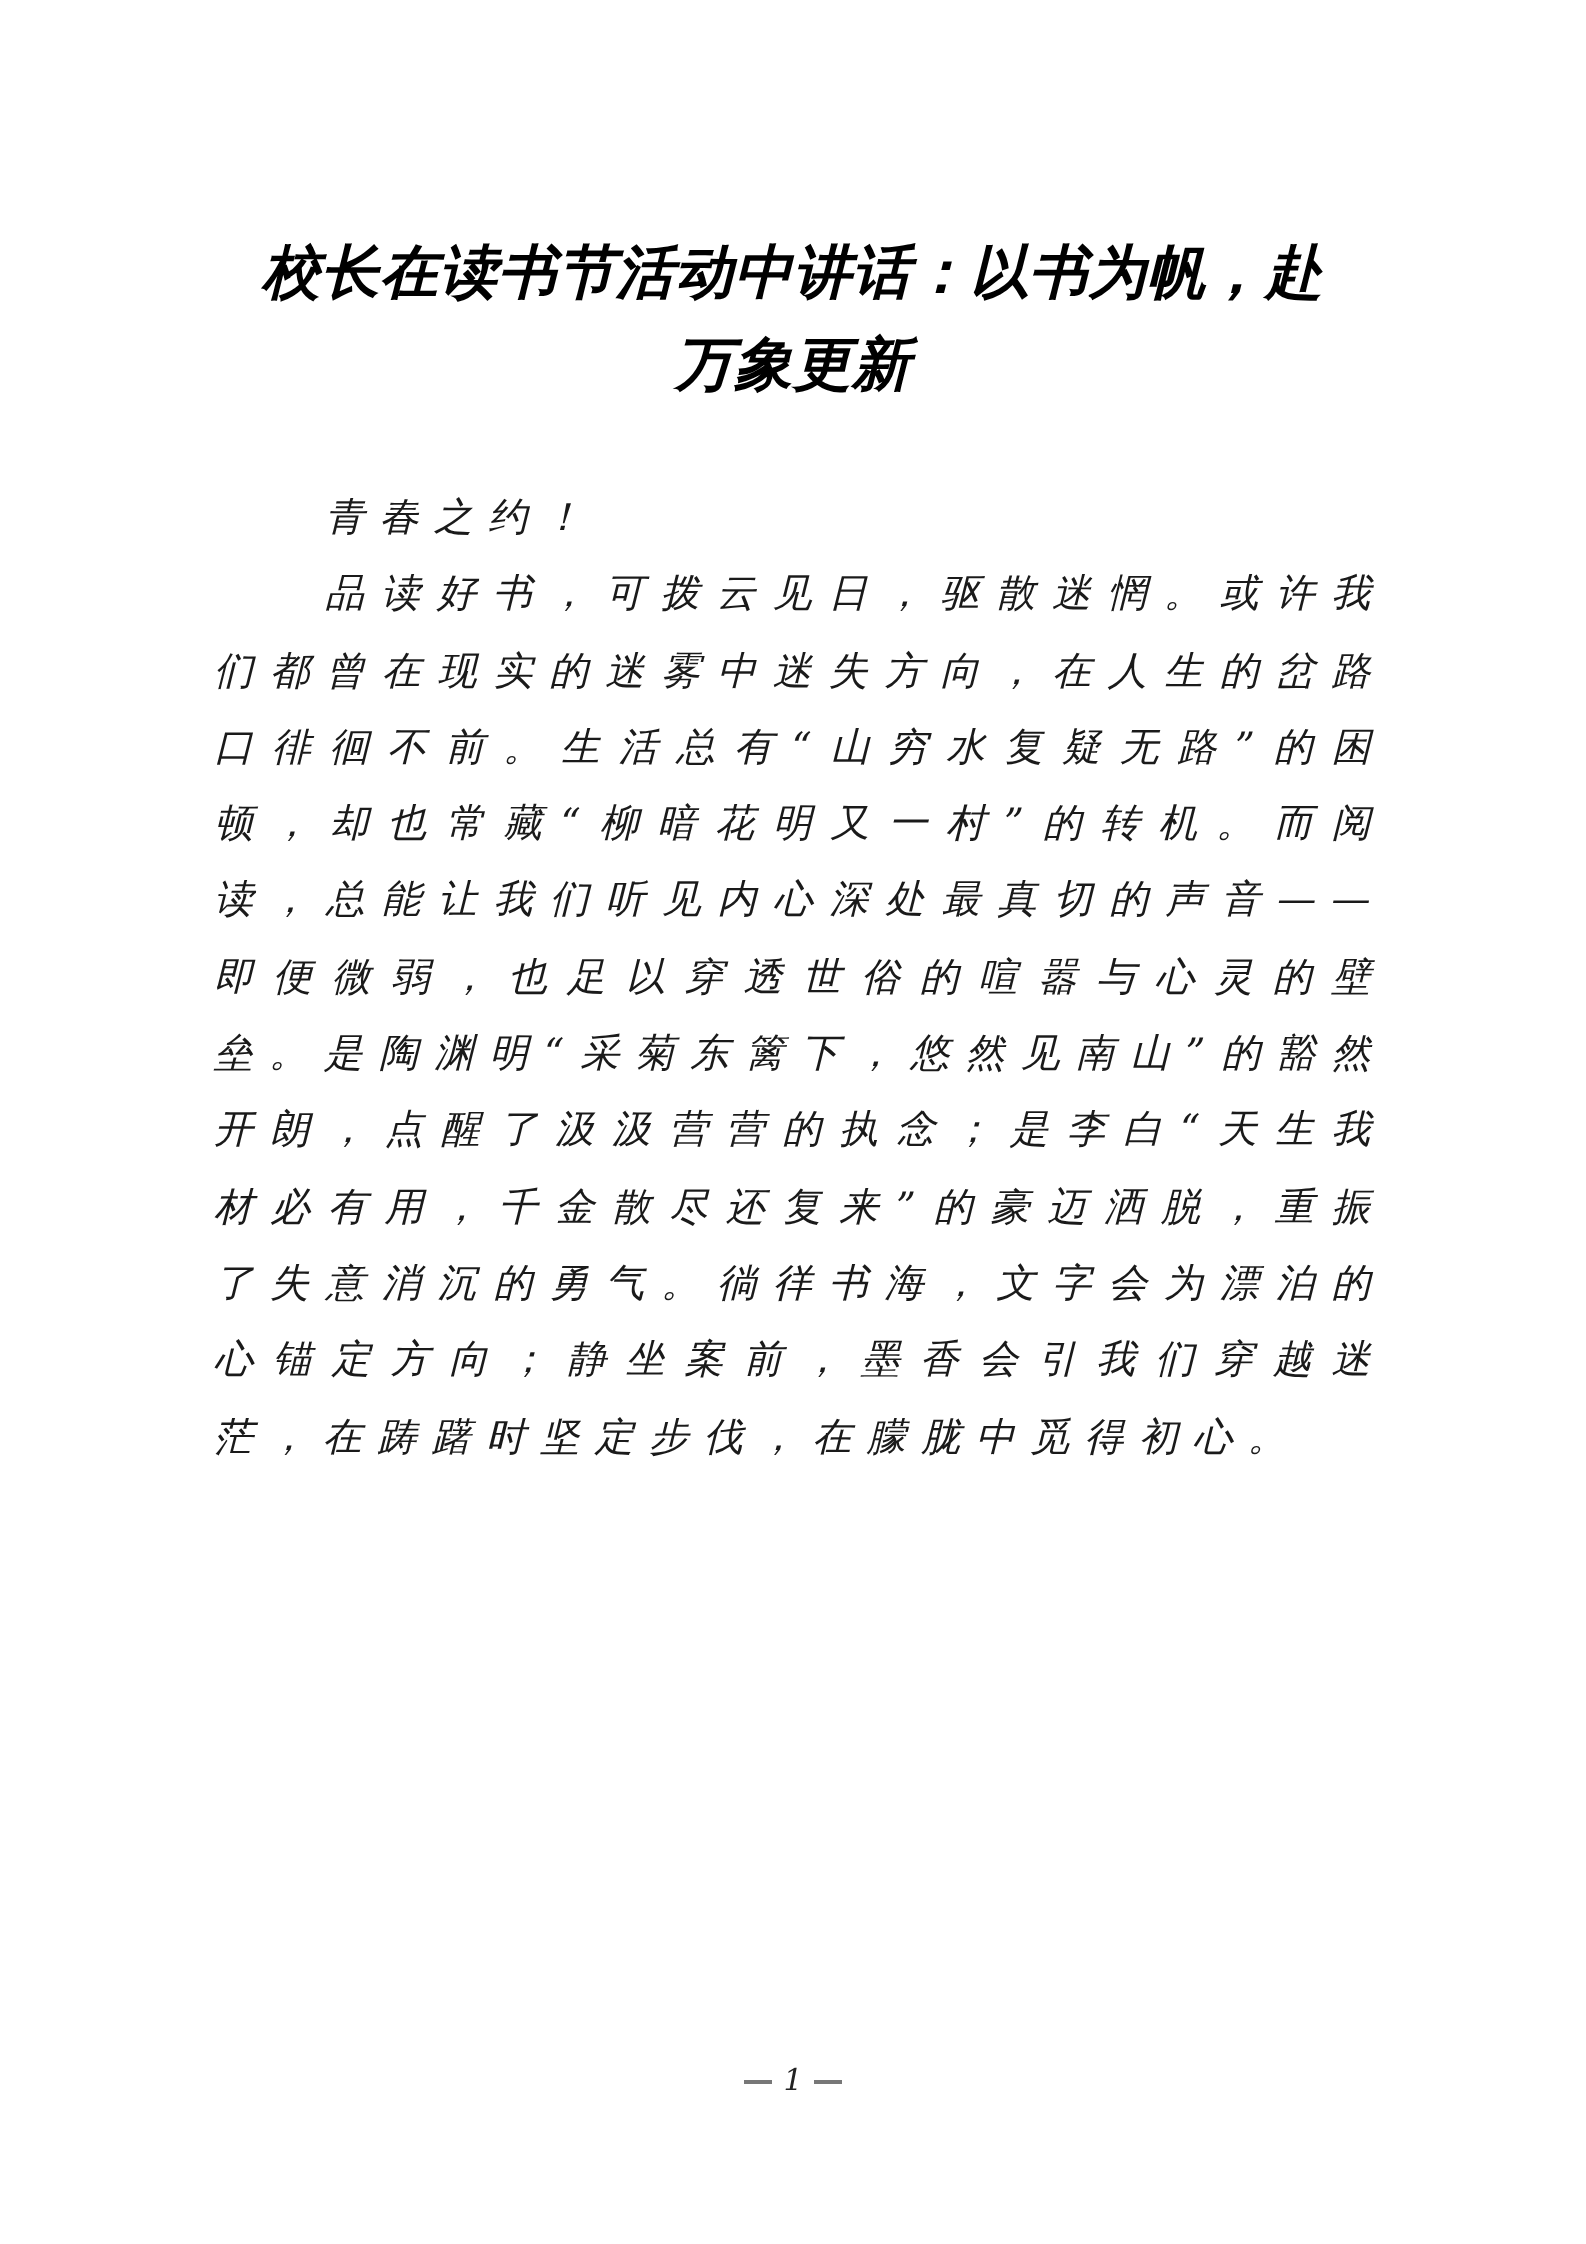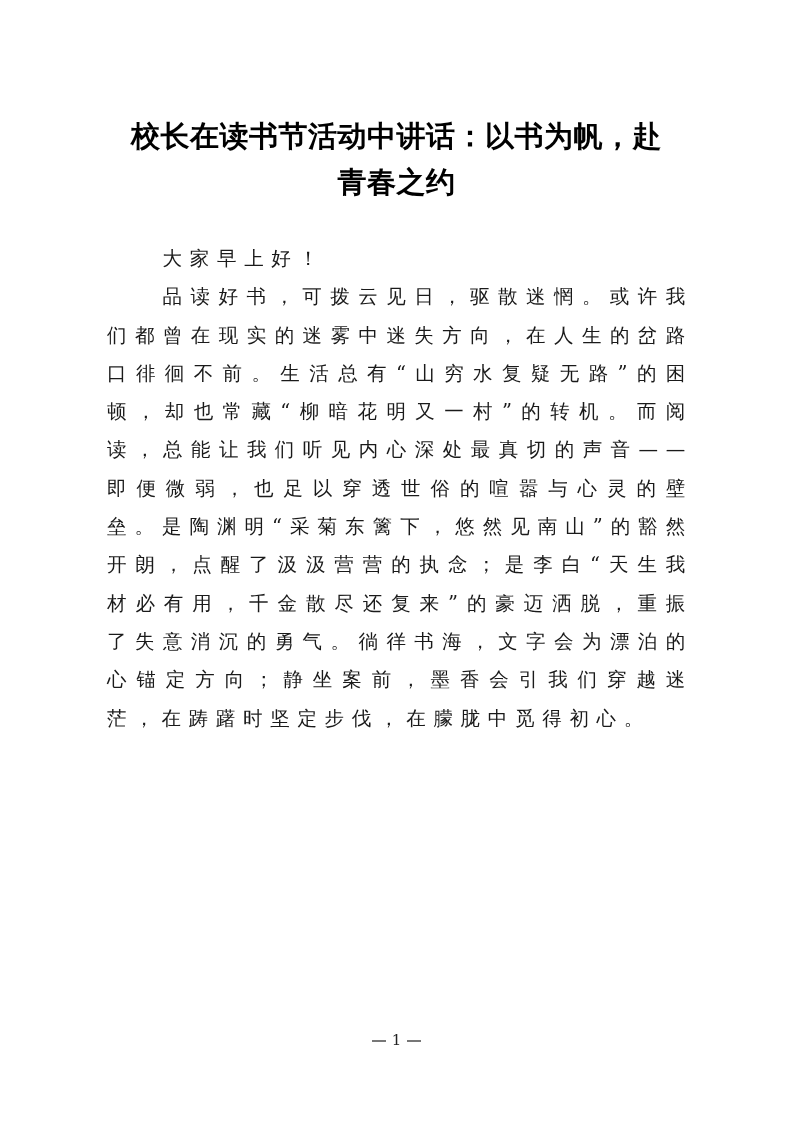--- a/index.html
+++ b/index.html
@@ -14,20 +14,21 @@
     overflow: hidden;
     font-family: "DejaVu Serif", "Liberation Serif", serif;
     color: #111111;
   }
   .page {
     position: absolute;
     left: 0; top: 0;
     width: 793px;
     height: 1122px;
     background: #ffffff;
+    font-style: italic;
   }
   .title {
     position: absolute;
     left: 100px;
     top: 113px;
     width: 593px;
     text-align: center;
     font-family: "DejaVu Sans", "Liberation Sans", sans-serif;
     font-weight: bold;
     font-size: 29px;
@@ -72,25 +73,25 @@
     margin: 0 6px;
   }
 </style>
 </head>
 <body>
 
 <div class="page">
 
   <div class="title">
     <div>校长在读书节活动中讲话：以书为帆，赴</div>
-    <div>青春之约</div>
+    <div>万象更新</div>
   </div>
 
   <div class="body">
-    <p class="para indent">大家早上好！</p>
+    <p class="para indent">青春之约！</p>
     <p class="para indent">品读好书，可拨云见日，驱散迷惘。或许我们都曾在现实的迷雾中迷失方向，在人生的岔路口徘徊不前。生活总有“山穷水复疑无路”的困顿，却也常藏“柳暗花明又一村”的转机。而阅读，总能让我们听见内心深处最真切的声音——即便微弱，也足以穿透世俗的喧嚣与心灵的壁垒。是陶渊明“采菊东篱下，悠然见南山”的豁然开朗，点醒了汲汲营营的执念；是李白“天生我材必有用，千金散尽还复来”的豪迈洒脱，重振了失意消沉的勇气。徜徉书海，文字会为漂泊的心锚定方向；静坐案前，墨香会引我们穿越迷茫，在踌躇时坚定步伐，在朦胧中觅得初心。</p>
 
   </div>
 
   <div class="footer">
     <span class="dash"></span><span>1</span><span class="dash"></span>
   </div>
 
 </div>
 

